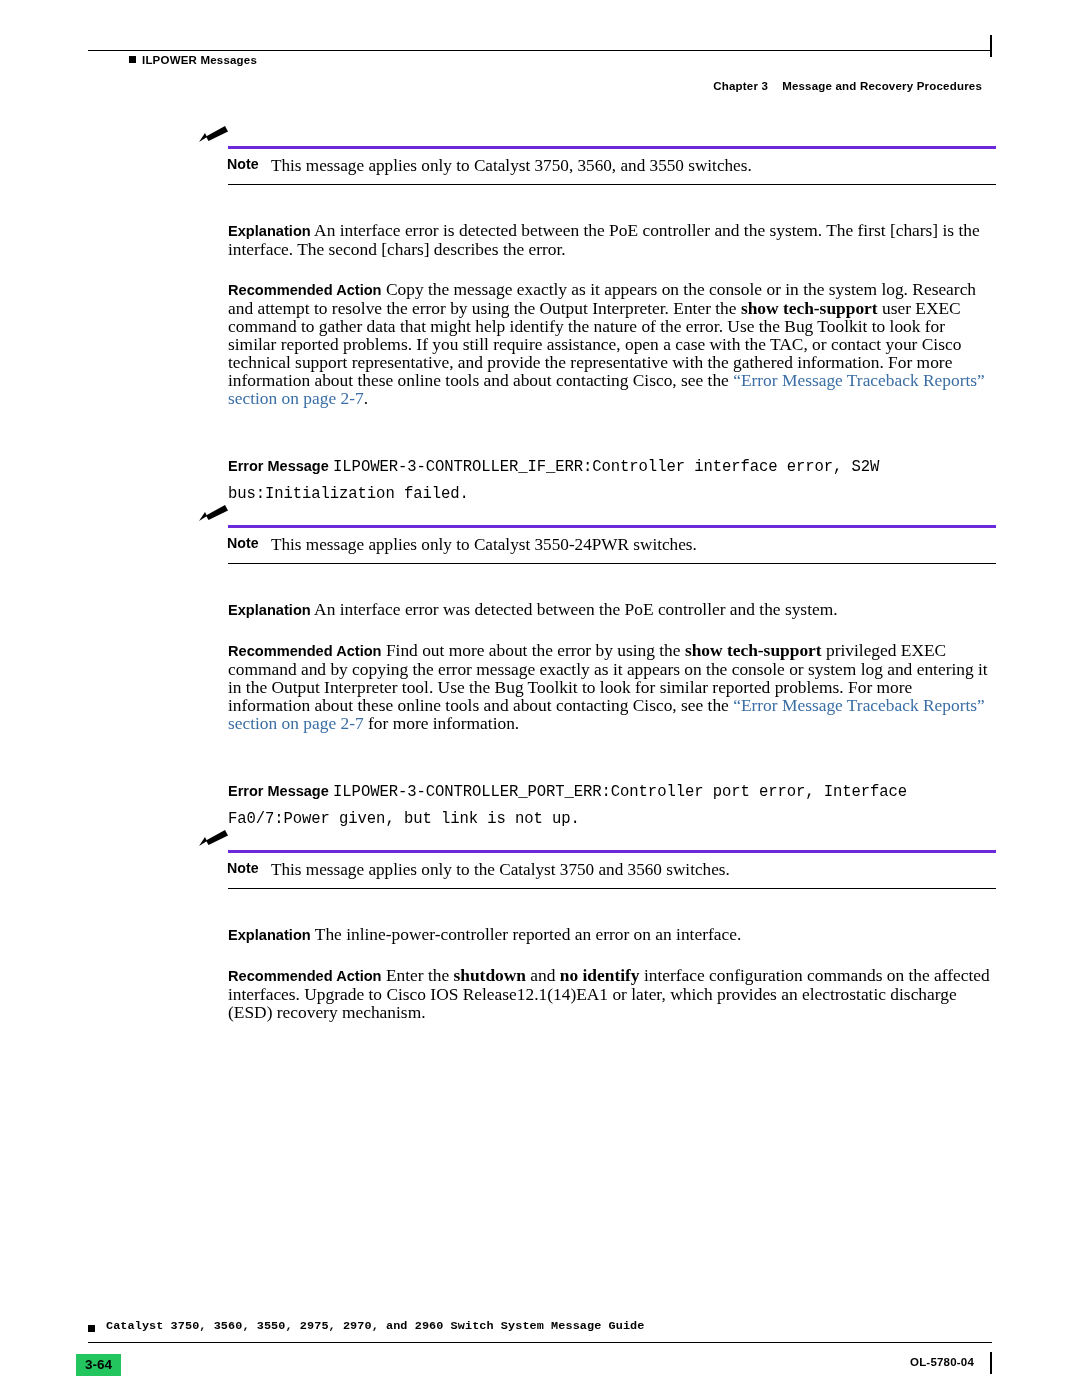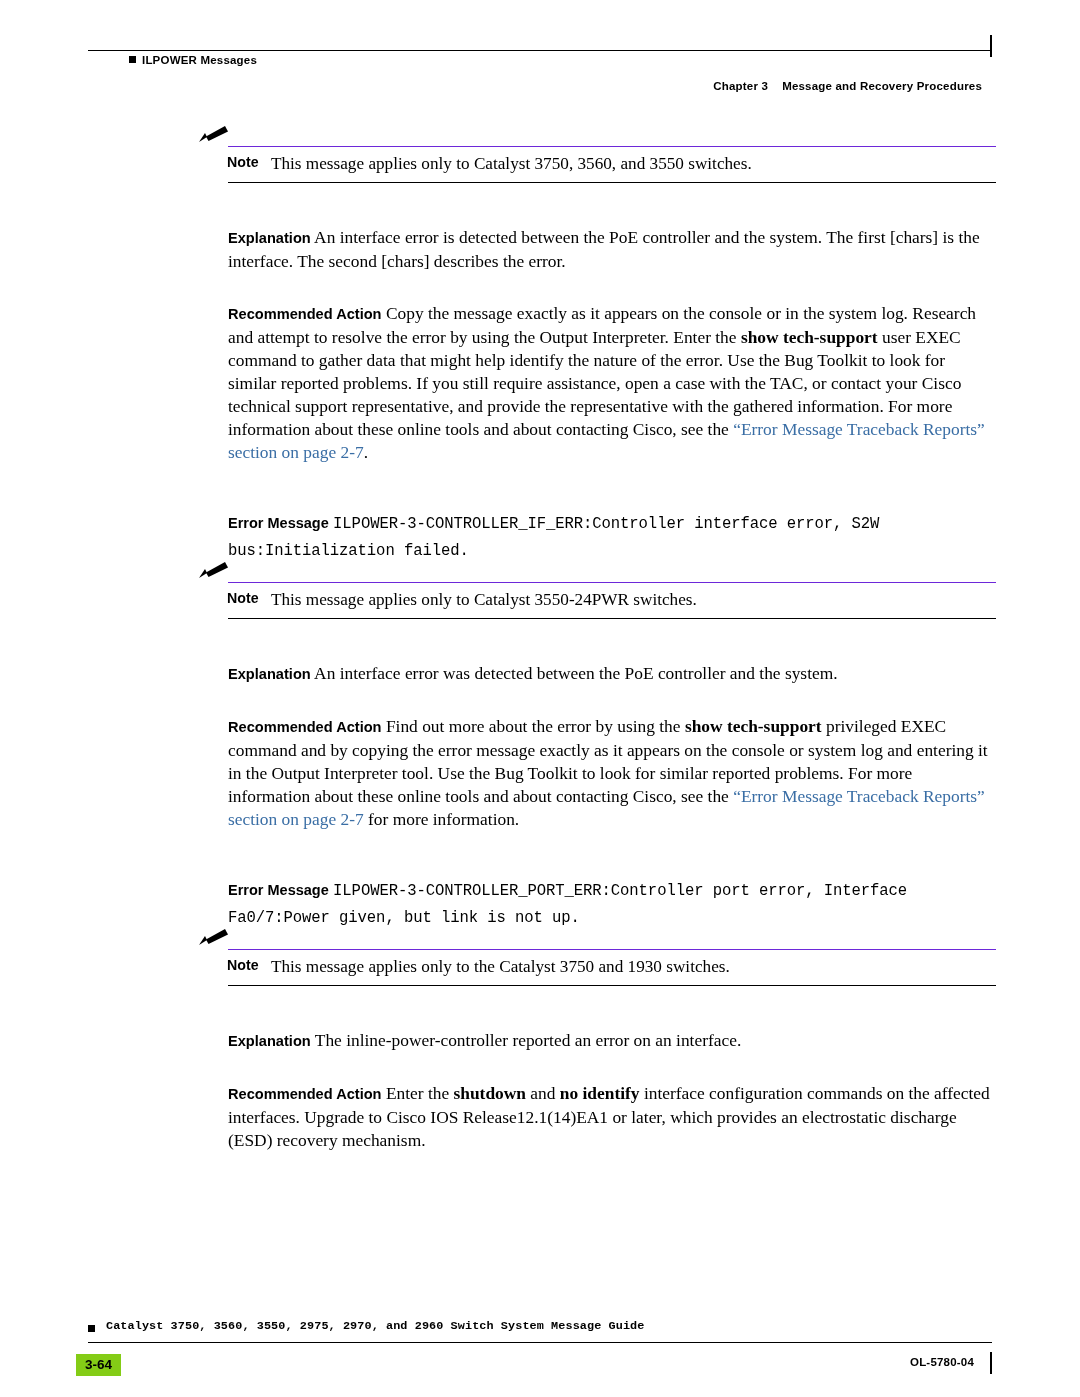--- a/index.html
+++ b/index.html
@@ -100,22 +100,21 @@
     font-family: "Liberation Mono", monospace;
     font-size: 15.6px;
     letter-spacing: -0.1px;
   }
   .errmsg {
     line-height: 25px;
     margin-bottom: 16px;
   }
   .para {
     font-size: 17.4px;
-    line-height: 23px;
-    margin-top: 7px;
+    line-height: 18px;
   }
   .para-label {
     font-family: "Liberation Sans", sans-serif;
     font-weight: bold;
     font-size: 14.6px;
   }
   .b { font-weight: bold; text-align: center; }
   .link { color: #3a6ea5; }
 
   .spacer-sm { height: 22px; }
@@ -127,21 +126,21 @@
     margin: 18px 0 14px 0;
   }
   .note-icon {
     position: absolute;
     left: -30px;
     top: -22px;
     width: 34px;
     height: 22px;
   }
   .note-row {
-    border-top: 1px solid #6d28d9;
+    border-top: 3px solid #6d28d9;
     border-bottom: 1px solid #000;
     padding: 6px 0 7px 0;
     position: relative;
     min-height: 22px;
   }
   .note-label {
     position: absolute;
     left: -1px;
     top: 7px;
     font-family: "Liberation Sans", sans-serif;
@@ -182,21 +181,21 @@
     top: -23px;
     font-family: Liberation Mono, monospace;
     font-size: 11.8px;
     font-weight: bold;
     letter-spacing: 0.1px;
   }
   .pagenum-box {
     position: absolute;
     left: -12px;
     top: 12px;
-    background: #84cc16;
+    background: #22c55e;
     padding: 3px 9px 4px 9px;
     font-family: "Liberation Sans", sans-serif;
     font-size: 13.5px;
     font-weight: bold;
   }
   .ftr-doc {
     position: absolute;
     right: 18px;
     top: 14px;
     font-family: "Liberation Sans", sans-serif;
@@ -301,21 +300,21 @@
         <span class="mono">ILPOWER-3-CONTROLLER_PORT_ERR:Controller port error, Interface Fa0/7:Power given, but link is not up.</span>
       </p>
 
       <div class="note">
         <svg class="note-icon" viewBox="0 0 34 22">
           <path d="M1 18 L9 13 L7 9 Z" fill="#000"></path>
           <path d="M8 12.5 L27 2 L30 7.5 L10.5 17 Z" fill="#000"></path>
         </svg>
         <div class="note-row">
           <span class="note-label">Note</span>
-          <div class="note-text">This message applies only to the Catalyst 3750 and 1930 switches.</div>
+          <div class="note-text">This message applies only to the Catalyst 3750 and 3560 switches.</div>
         </div>
       </div>
 
       <div class="spacer-sm"></div>
 
       <p class="para">
         <span class="para-label">Explanation</span>
         <span>The inline-power-controller reported an error on an interface.</span>
       </p>
 

